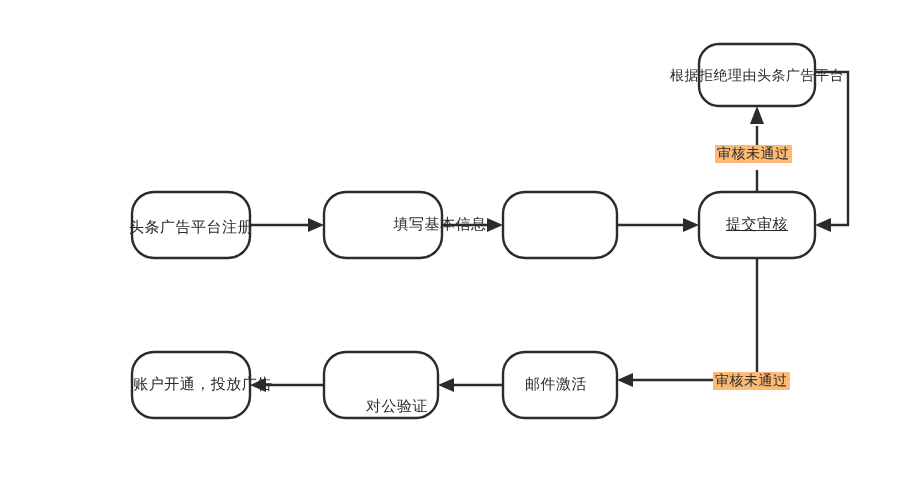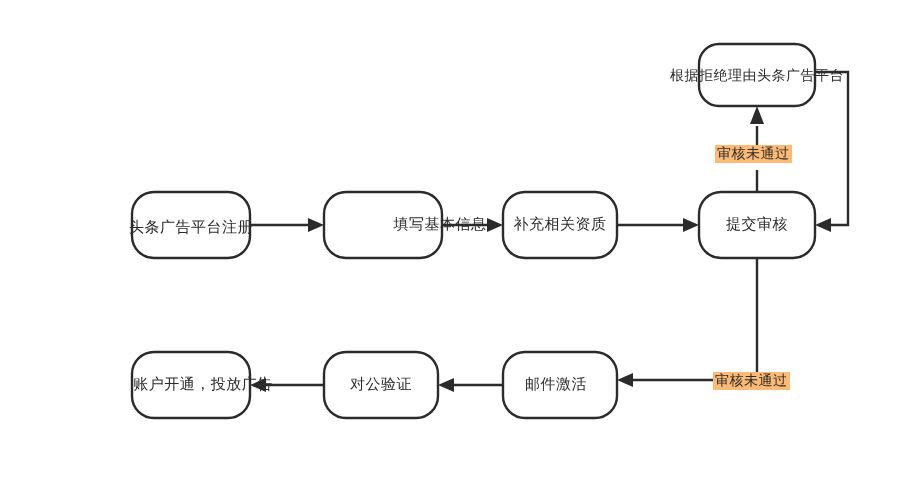--- a/index.html
+++ b/index.html
@@ -137,38 +137,35 @@
 
   <div class="node-text" style="left:132px; top:192px; width:118px; height:72px;">
     <span>头条广告平台</span>
     <span class="line2">注册</span>
   </div>
 
   <div class="node-text" style="left:324px; top:192px; width:136px; height:66px;margin-left:48px;">
     <span>填写基本信息</span>
   </div>
 
-  <div class="node-text" style="left:503px; top:192px; width:114px; height:66px;">
-    <span>补充相关资质</span>
-  </div>
 
-  <div class="node-text" style="left:699px; top:192px; width:116px; height:66px;">
+  <div class="node-text" style="left:699px; top:192px; width:116px; height:66px;text-decoration:underline;">
     <span>提交审核</span>
   </div>
 
   <div class="node-text" style="left:699px; top:44px; width:116px; height:62px; font-size:14px;">
     <span>根据拒绝理由</span>
     <span class="line2">头条广告平台</span>
   </div>
 
   <div class="node-text" style="left:503px; top:352px; width:106px; height:66px;">
     <span>邮件激活</span>
   </div>
 
-  <div class="node-text" style="left:324px; top:352px; width:114px; height:66px;">
+  <div class="node-text" style="left:340px; top:352px; width:114px; height:66px;align-items:flex-end;">
     <span>对公验证</span>
   </div>
 
   <div class="node-text" style="left:132px; top:352px; width:142px; height:66px;">
     <span>账户开通，投</span>
     <span class="line2">放广告</span>
   </div>
 
   <div class="edge-label" style="left:715px; top:145px;">审核未通过</div>
 

